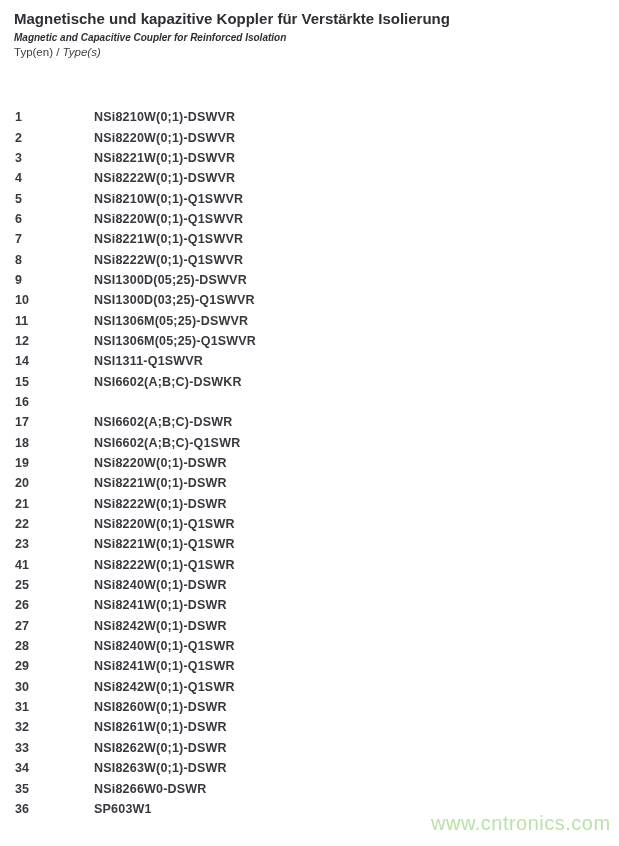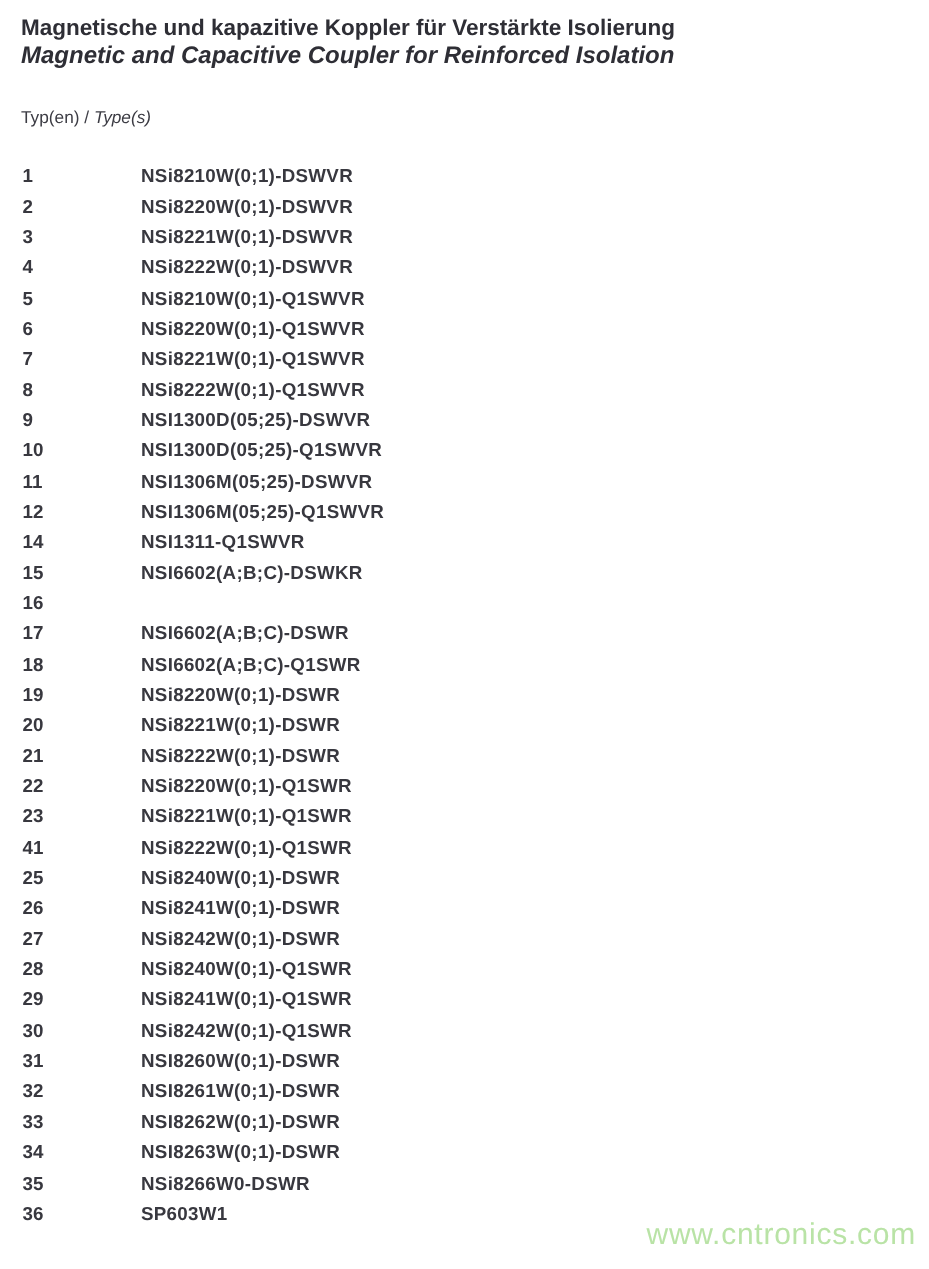--- a/index.html
+++ b/index.html
@@ -15,28 +15,28 @@
   .title-block { position: absolute; left: 14px; top: 9px; }
   .title-de {
     font-weight: bold;
     font-size: 15px;
     line-height: 19px;
     color: #2e2e35;
   }
   .title-en {
     font-weight: bold;
     font-style: italic;
-    font-size: 16px;
+    font-size: 10px;
     line-height: 19px;
     color: #2e2e35;
   }
   .types-label {
     position: absolute;
     left: 14px;
-    top: 73px;
+    top: 46px;
     font-size: 11.5px;
     color: #3c3c44;
     text-align: center;
   }
   .types-label .it { font-style: italic; }
   .type-list { position: absolute; left: 15px; top: 107px; }
   .row { display: flex; height: 20.35px; align-items: center; }
   .num {
     width: 51px;
     flex: 0 0 51px;
@@ -105,21 +105,21 @@
       <div class="row">
         <span class="num">8</span>
         <span class="pname">NSi8222W(0;1)-Q1SWVR</span>
       </div>
       <div class="row">
         <span class="num">9</span>
         <span class="pname">NSI1300D(05;25)-DSWVR</span>
       </div>
       <div class="row">
         <span class="num">10</span>
-        <span class="pname">NSI1300D(05;25)-Q1SWVR</span>
+        <span class="pname">NSI1300D(03;25)-Q1SWVR</span>
       </div>
       <div class="row">
         <span class="num">11</span>
         <span class="pname">NSI1306M(05;25)-DSWVR</span>
       </div>
       <div class="row">
         <span class="num">12</span>
         <span class="pname">NSI1306M(05;25)-Q1SWVR</span>
       </div>
       <div class="row">

